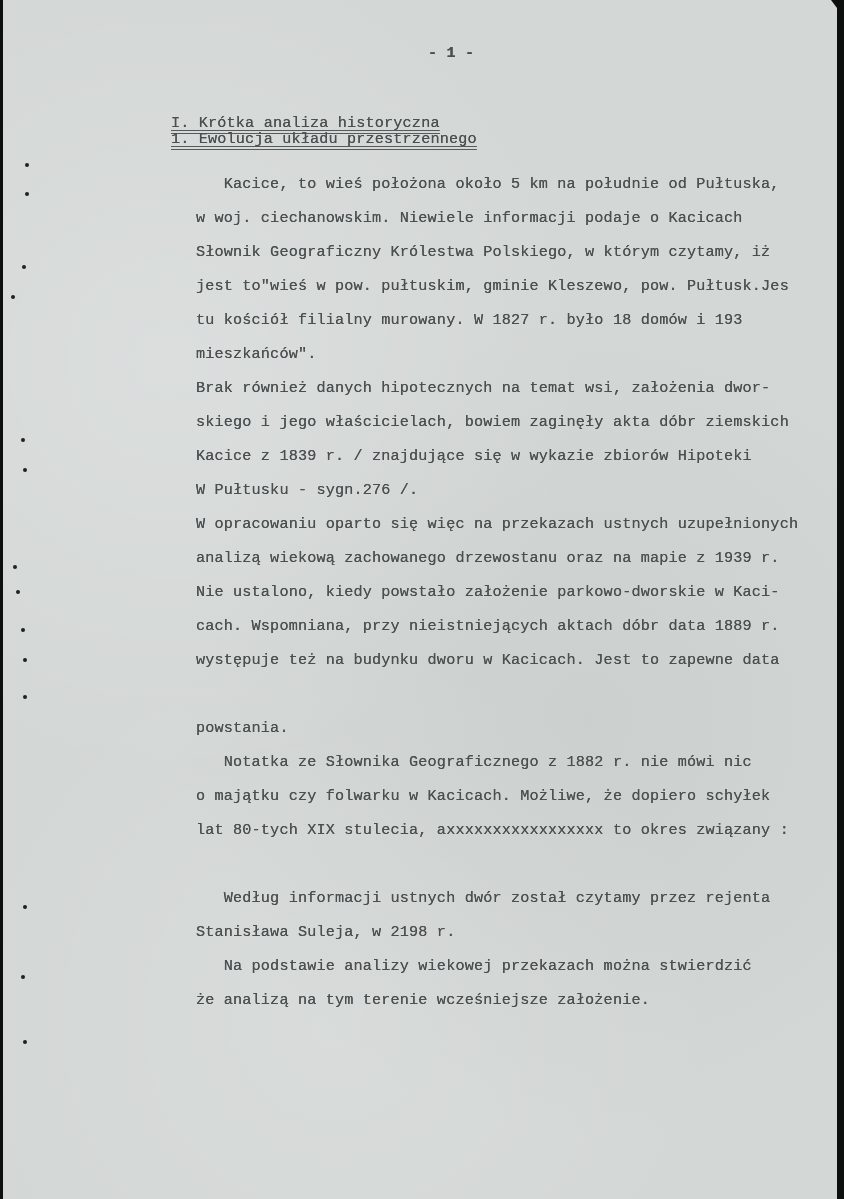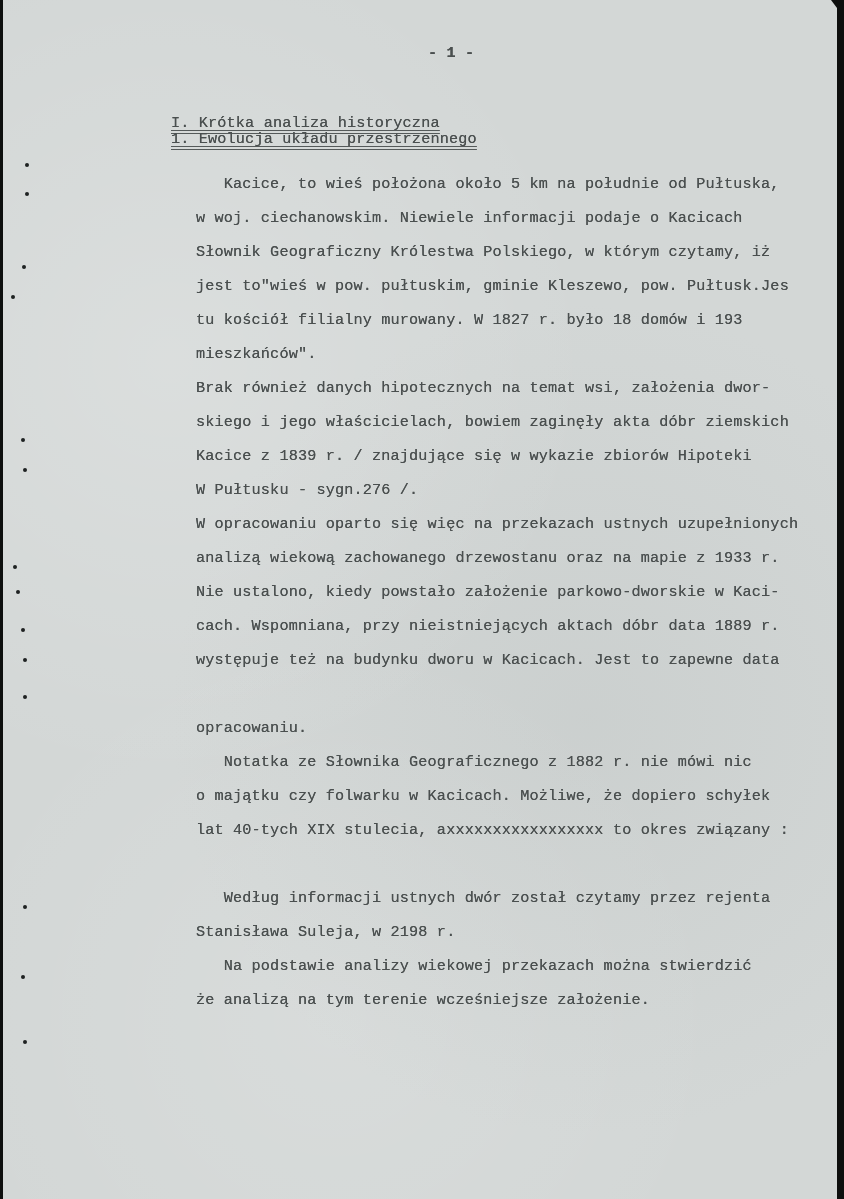--- a/index.html
+++ b/index.html
@@ -55,28 +55,28 @@
   <div class="typewriter line" style="top:209px">w woj. ciechanowskim. Niewiele informacji podaje o Kacicach</div>
   <div class="typewriter line" style="top:243px">Słownik Geograficzny Królestwa Polskiego, w którym czytamy, iż</div>
   <div class="typewriter line" style="top:277px">jest to"wieś w pow. pułtuskim, gminie Kleszewo, pow. Pułtusk.Jes</div>
   <div class="typewriter line" style="top:311px">tu kościół filialny murowany. W 1827 r. było 18 domów i 193</div>
   <div class="typewriter line" style="top:345px">mieszkańców".</div>
   <div class="typewriter line" style="top:379px">Brak również danych hipotecznych na temat wsi, założenia dwor-</div>
   <div class="typewriter line" style="top:413px">skiego i jego właścicielach, bowiem zaginęły akta dóbr ziemskich</div>
   <div class="typewriter line" style="top:447px">Kacice z 1839 r. / znajdujące się w wykazie zbiorów Hipoteki</div>
   <div class="typewriter line" style="top:481px">W Pułtusku - sygn.276 /.</div>
   <div class="typewriter line" style="top:515px">W opracowaniu oparto się więc na przekazach ustnych uzupełnionych</div>
-  <div class="typewriter line" style="top:549px">analizą wiekową zachowanego drzewostanu oraz na mapie z 1933 r.</div>
+  <div class="typewriter line" style="top:549px">analizą wiekową zachowanego drzewostanu oraz na mapie z 1939 r.</div>
   <div class="typewriter line" style="top:583px">Nie ustalono, kiedy powstało założenie parkowo-dworskie w Kaci-</div>
   <div class="typewriter line" style="top:617px">cach. Wspomniana, przy nieistniejących aktach dóbr data 1889 r.</div>
   <div class="typewriter line" style="top:651px">występuje też na budynku dworu w Kacicach. Jest to zapewne data</div>
-  <div class="typewriter line" style="top:719px">opracowaniu.</div>
+  <div class="typewriter line" style="top:719px">powstania.</div>
   <div class="typewriter line" style="top:753px">   Notatka ze Słownika Geograficznego z 1882 r. nie mówi nic</div>
   <div class="typewriter line" style="top:787px">o majątku czy folwarku w Kacicach. Możliwe, że dopiero schyłek</div>
-  <div class="typewriter line" style="top:821px">lat 40-tych XIX stulecia, axxxxxxxxxxxxxxxxx to okres związany :</div>
+  <div class="typewriter line" style="top:821px">lat 80-tych XIX stulecia, axxxxxxxxxxxxxxxxx to okres związany :</div>
   <div class="typewriter line" style="top:889px">   Według informacji ustnych dwór został czytamy przez rejenta</div>
   <div class="typewriter line" style="top:923px">Stanisława Suleja, w 2198 r.</div>
   <div class="typewriter line" style="top:957px">   Na podstawie analizy wiekowej przekazach można stwierdzić</div>
   <div class="typewriter line" style="top:991px">że analizą na tym terenie wcześniejsze założenie.</div>
 
   <span class="mark" style="left:22px; top:163px"></span>
   <span class="mark" style="left:22px; top:192px"></span>
   <span class="mark" style="left:19px; top:265px"></span>
   <span class="mark" style="left:8px; top:295px"></span>
   <span class="mark" style="left:18px; top:438px"></span>

